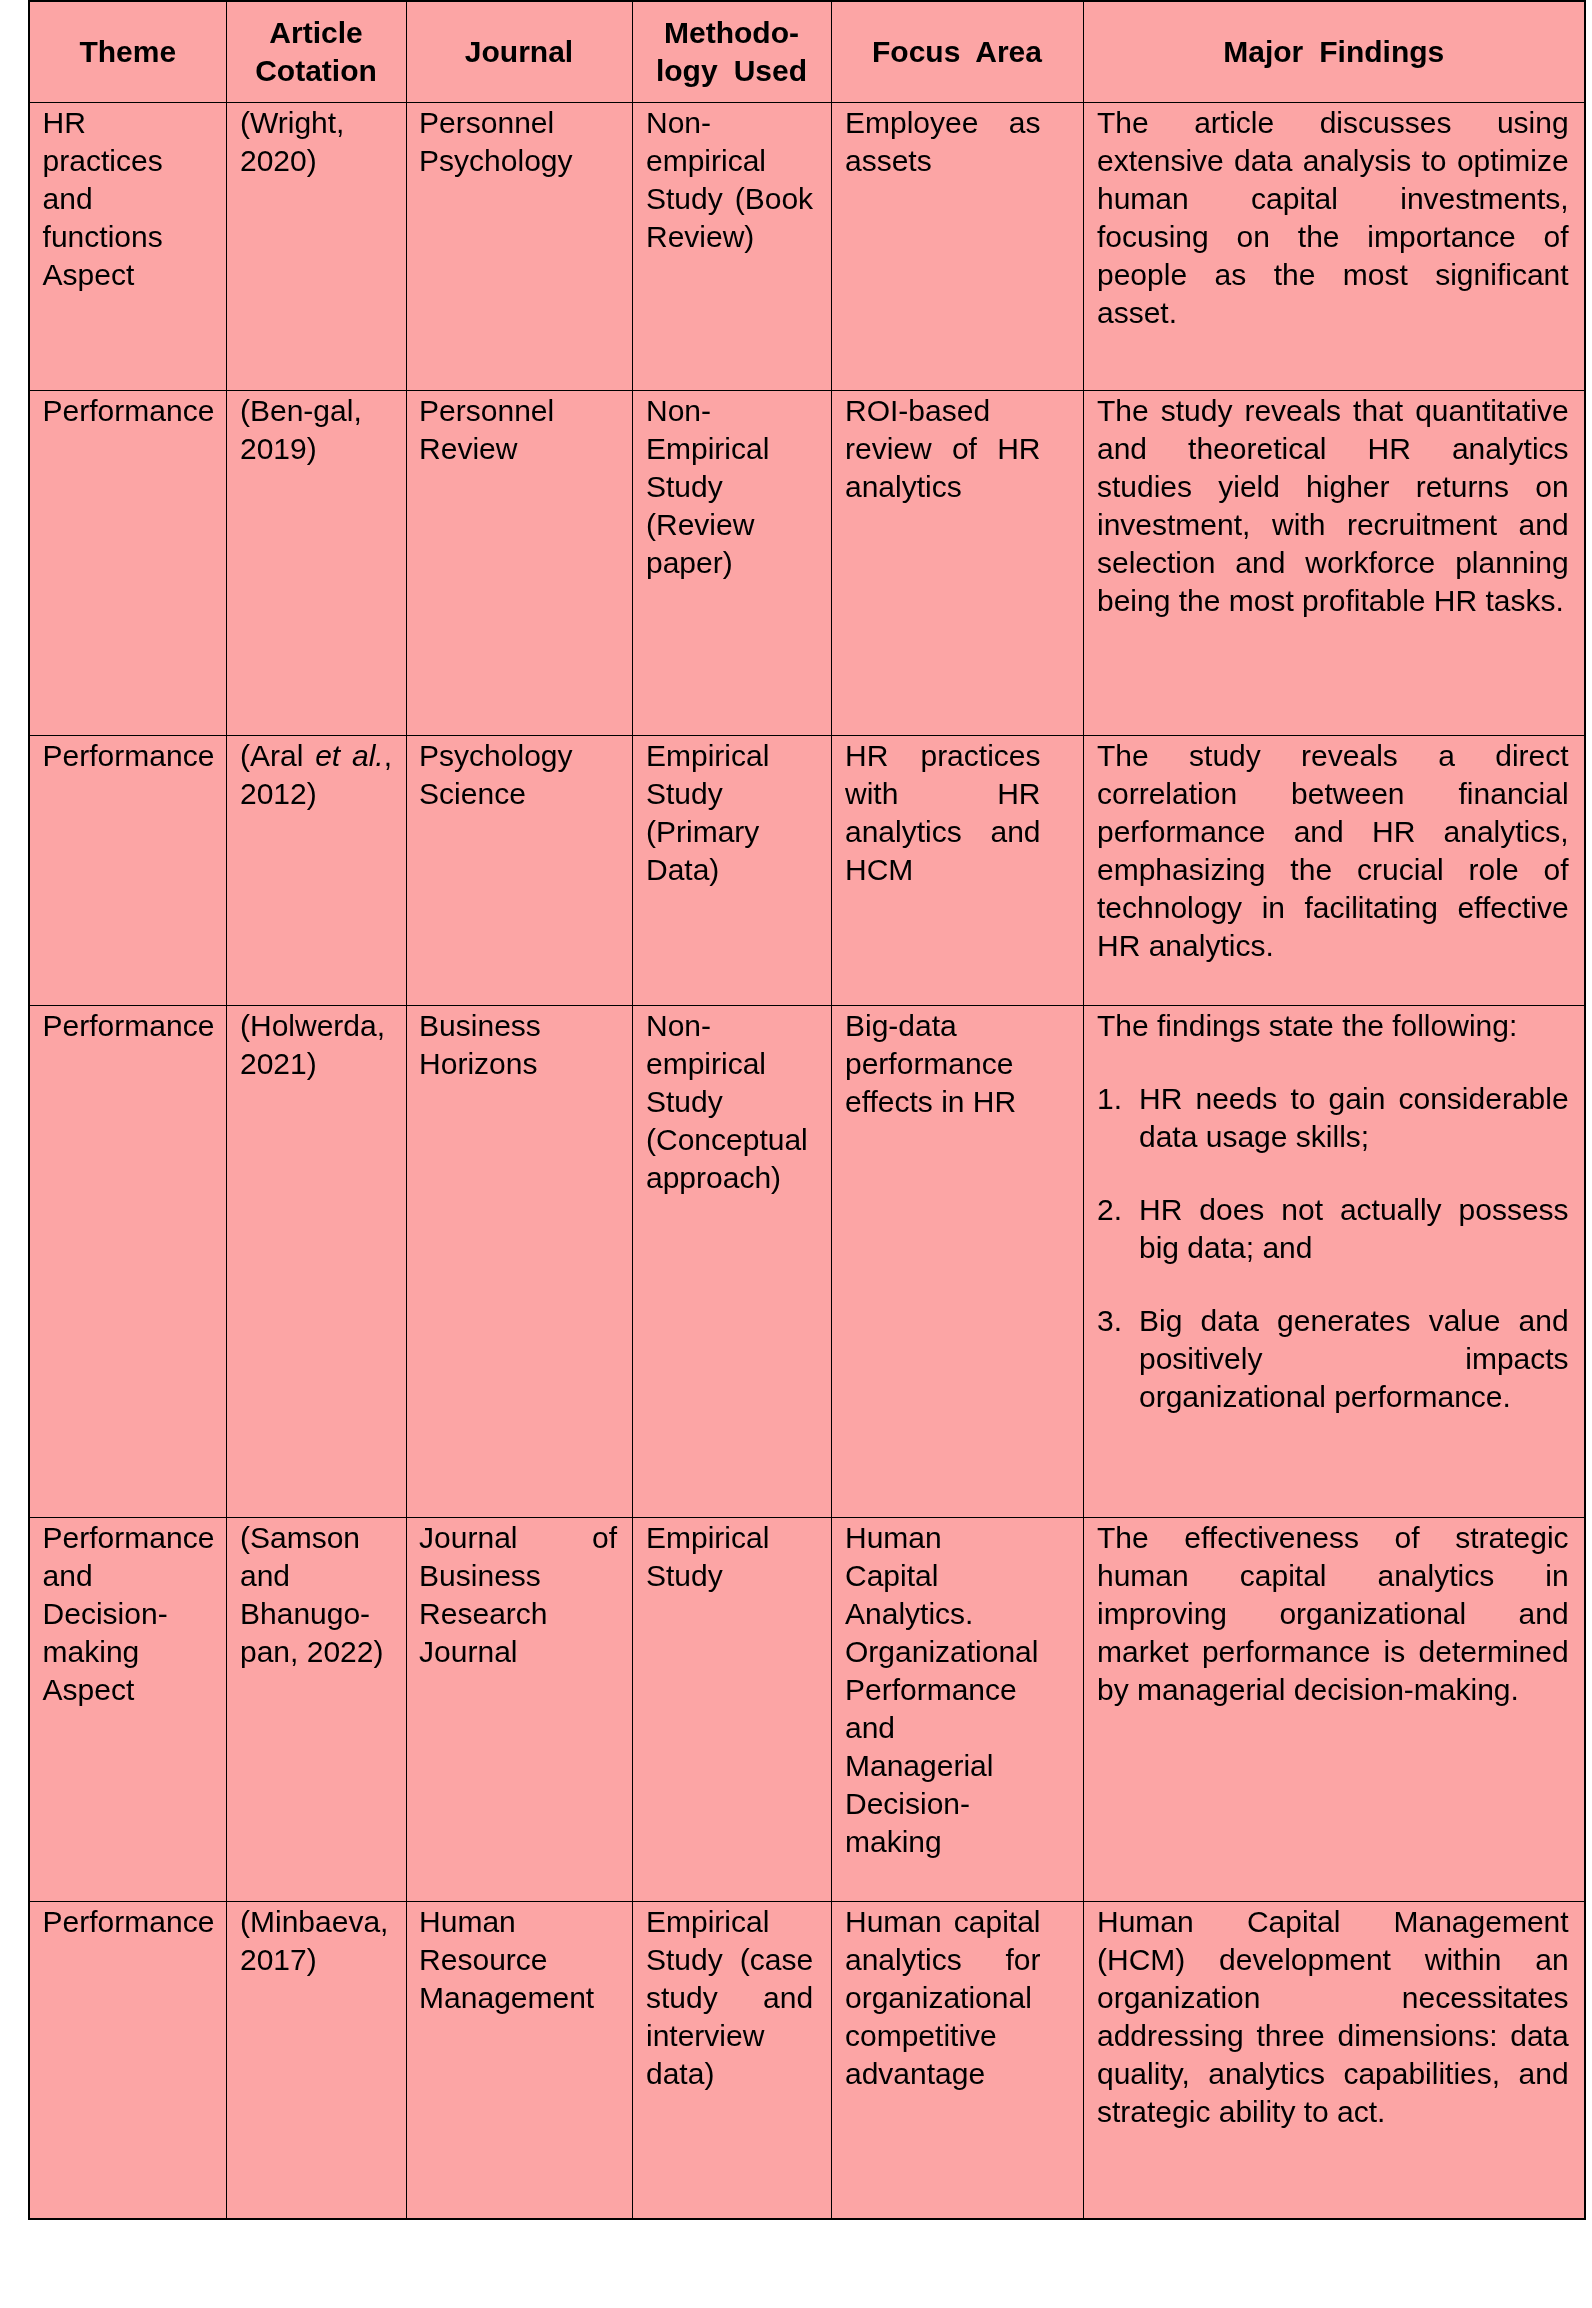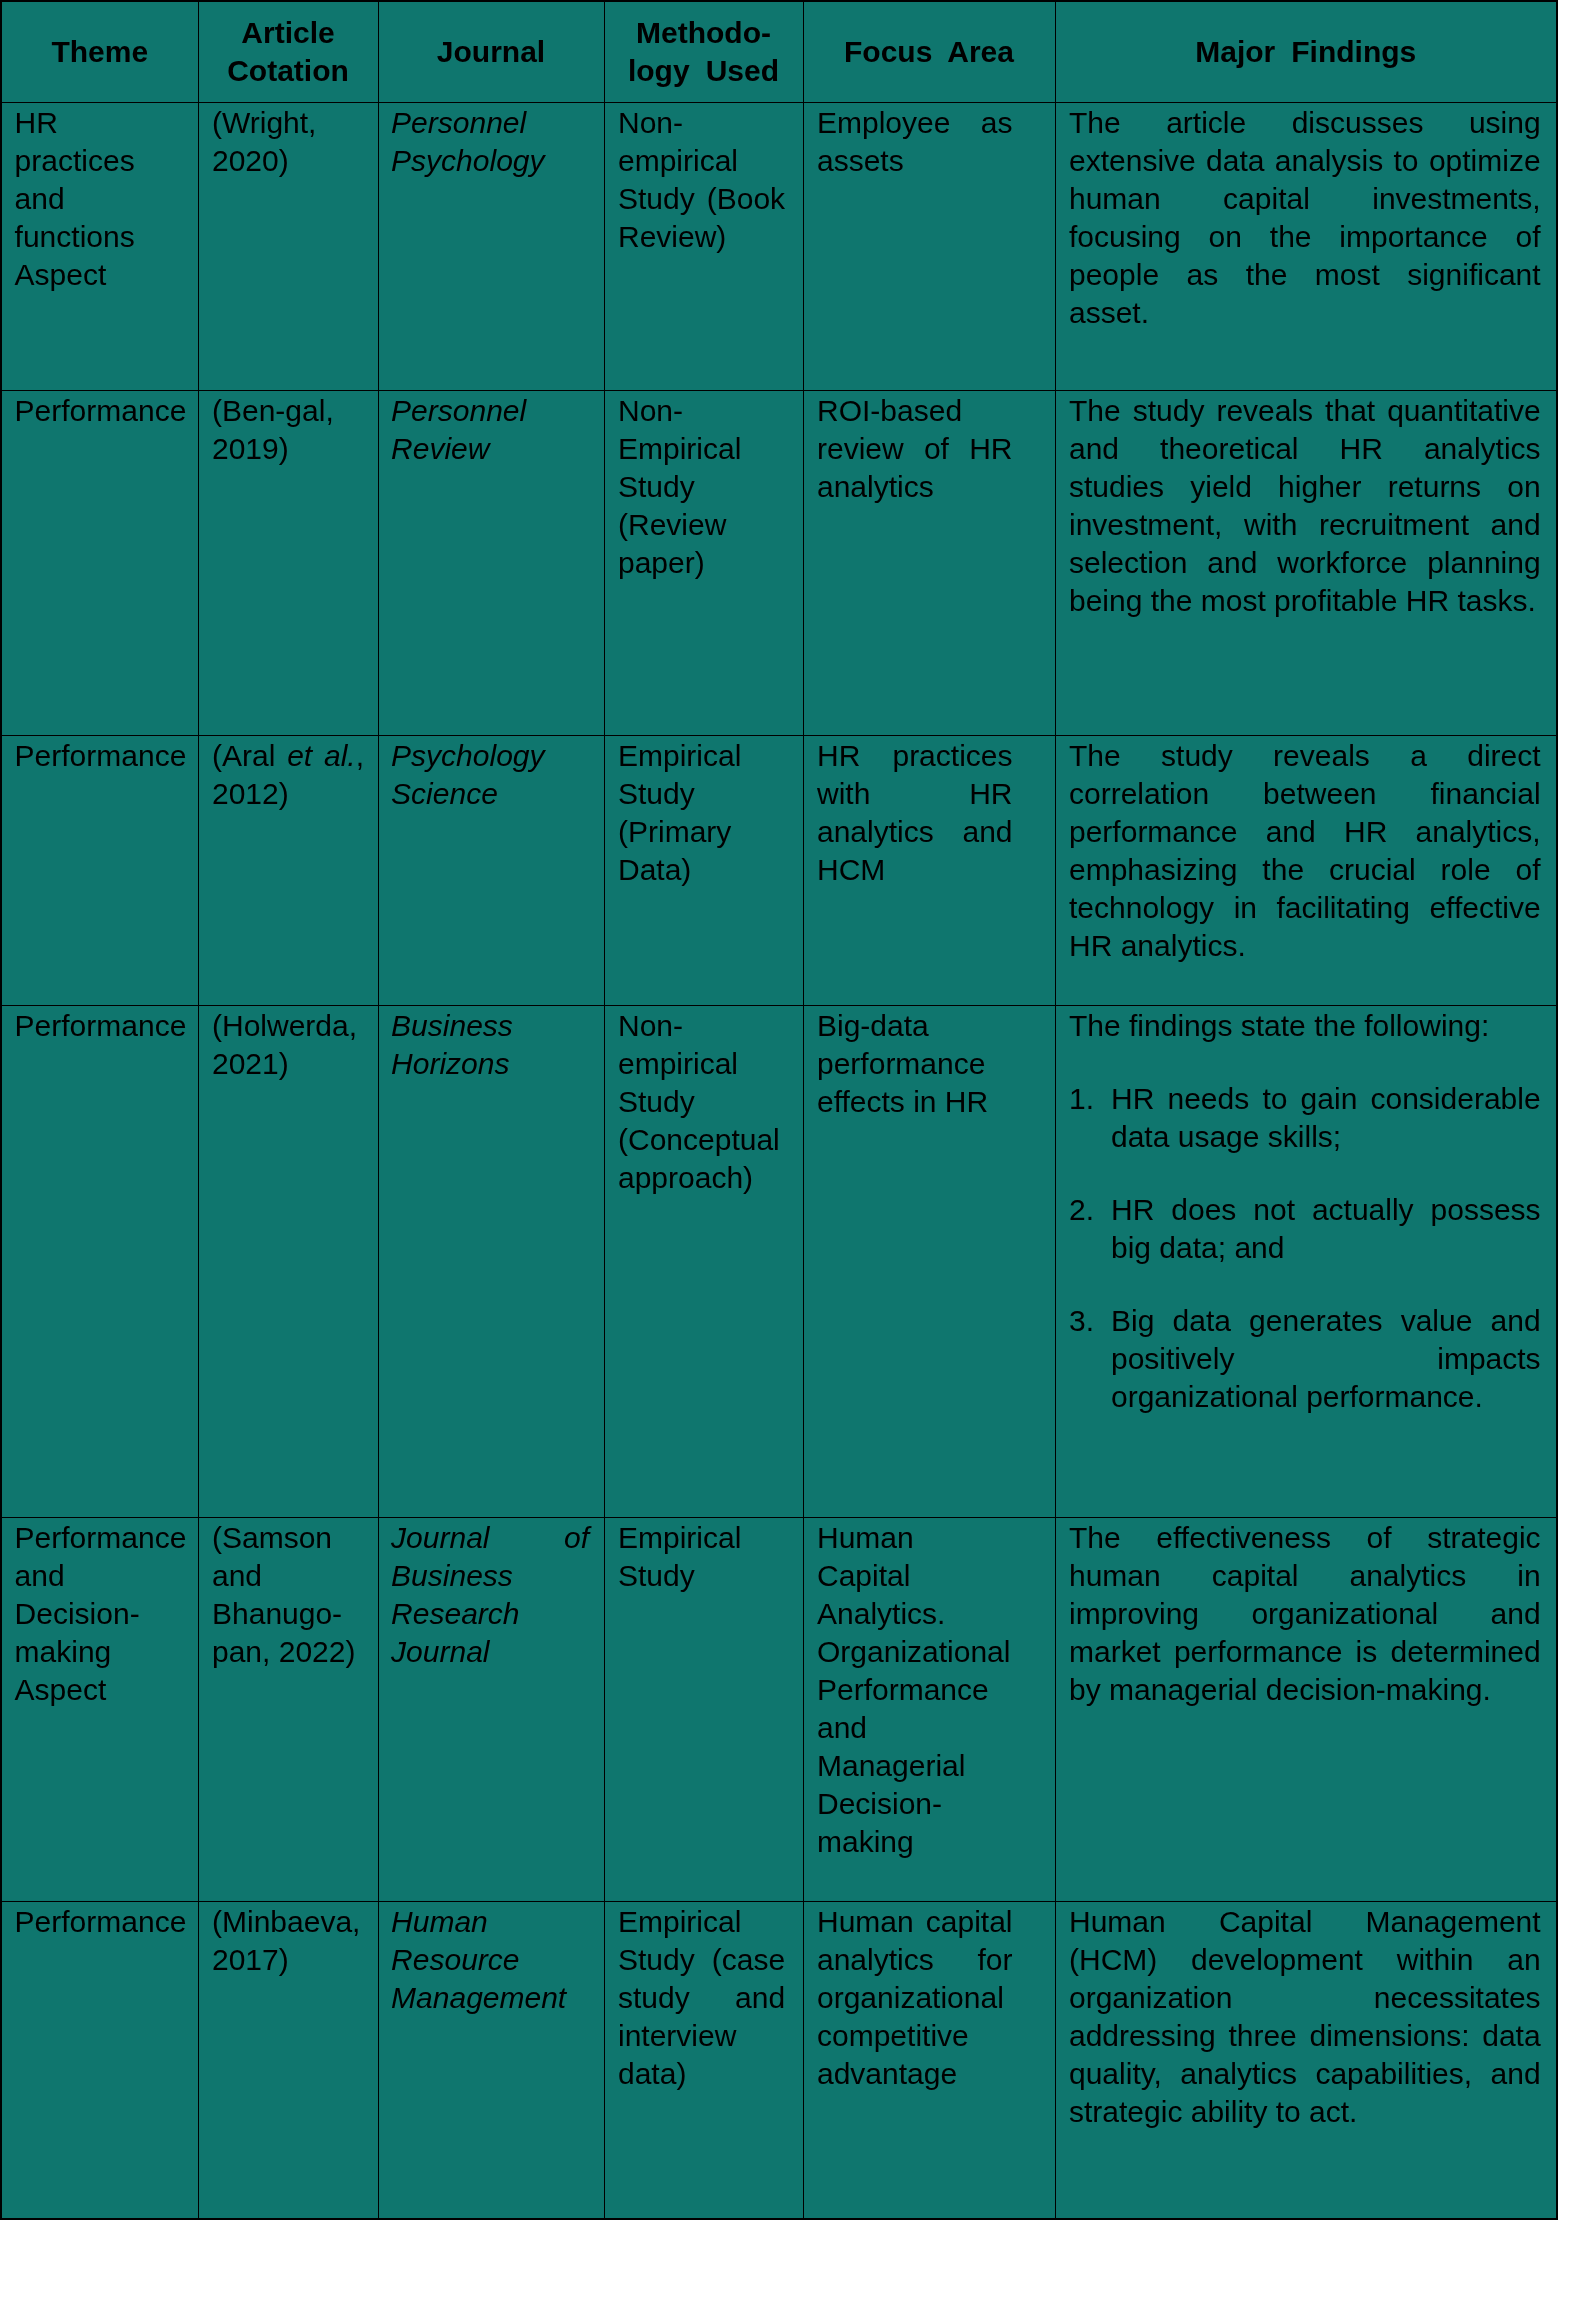--- a/index.html
+++ b/index.html
@@ -9,22 +9,22 @@
     color: #000;
   }
   .page { width: 1592px; }
   .doc-title {
     width: 1555px; margin: 13.5px 0 9.7px 28px;
     font-size: 30px; line-height: 39px; text-align: center;
     letter-spacing: 0.5px;
   }
   table.review-table {
     table-layout: fixed; border-collapse: collapse;
-    width: 1555px;
-    border: 2.9px solid #000; background: #0f766e;
+    margin-left: 28px; width: 1555px;
+    border: 2.9px solid #000; background: #fca5a5;
   }
   col.c-theme { width: 197px; }
   col.c-cite  { width: 180px; }
   col.c-journal { width: 226px; }
   col.c-method { width: 199px; }
   col.c-focus { width: 252px; }
   col.c-major { width: 502px; }
   th, td { border: 1.9px solid #000; vertical-align: top; }
   th {
     vertical-align: middle; font-weight: bold;
@@ -38,21 +38,21 @@
   }
   tr.hrow { height: 101px; }
   tr.r0 { height: 288px; }
   tr.r1 { height: 345px; }
   tr.r2 { height: 270px; }
   tr.r3 { height: 512px; }
   tr.r4 { height: 384px; }
   tr.r5 { height: 318px; }
   td.td-theme   { padding-left: 12.6px; padding-right: 14.5px; }
   td.td-cite    { padding-left: 13.5px; padding-right: 13.5px; }
-  td.td-journal { padding-left: 12.6px; padding-right: 14.5px; font-style: italic; }
+  td.td-journal { padding-left: 12.6px; padding-right: 14.5px; }
   td.td-method  { padding-left: 13.5px; padding-right: 17.4px; }
   td.td-focus   { padding-left: 13.5px; padding-right: 42px; }
   td.td-major   { padding-left: 13.5px; padding-right: 15.4px; }
   .italic { font-style: italic; }
   .fli { display: flex; margin-top: 35px; }
   .fli-num { flex: 0 0 42px; }
   .fli-text { flex: 1 1 auto; text-align: justify; }
 </style>
 </head>
 <body>

